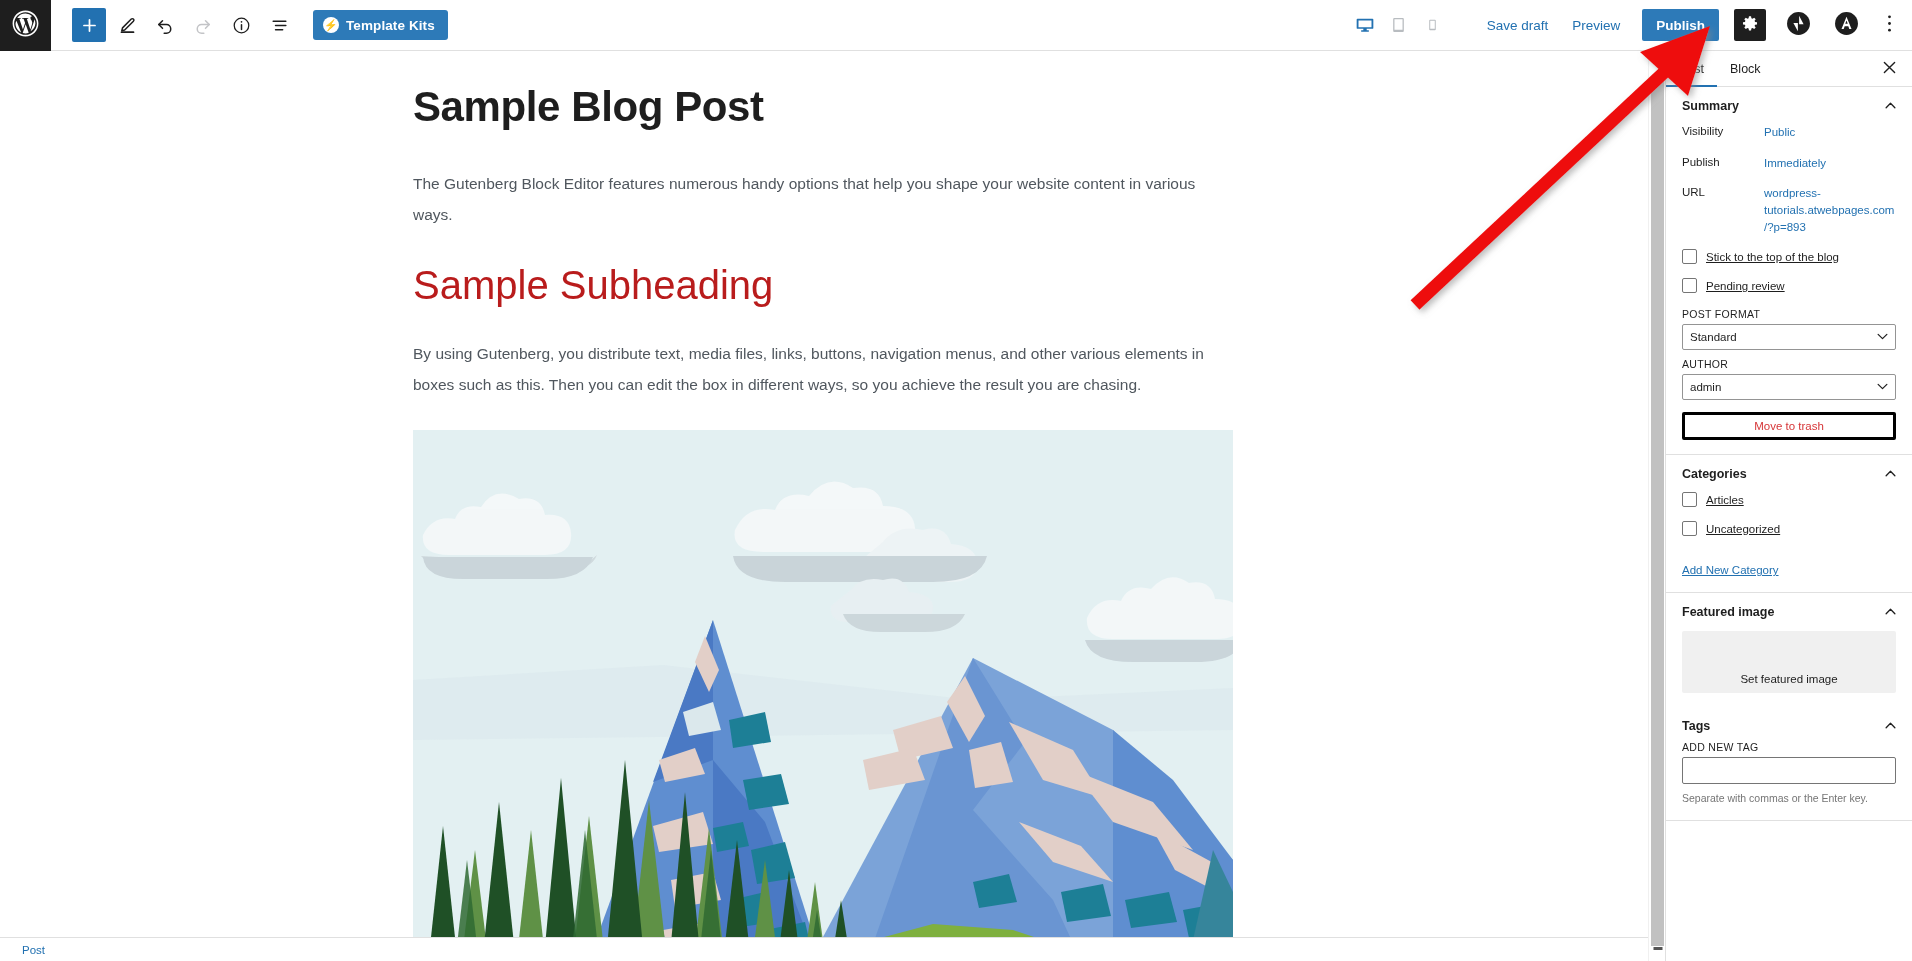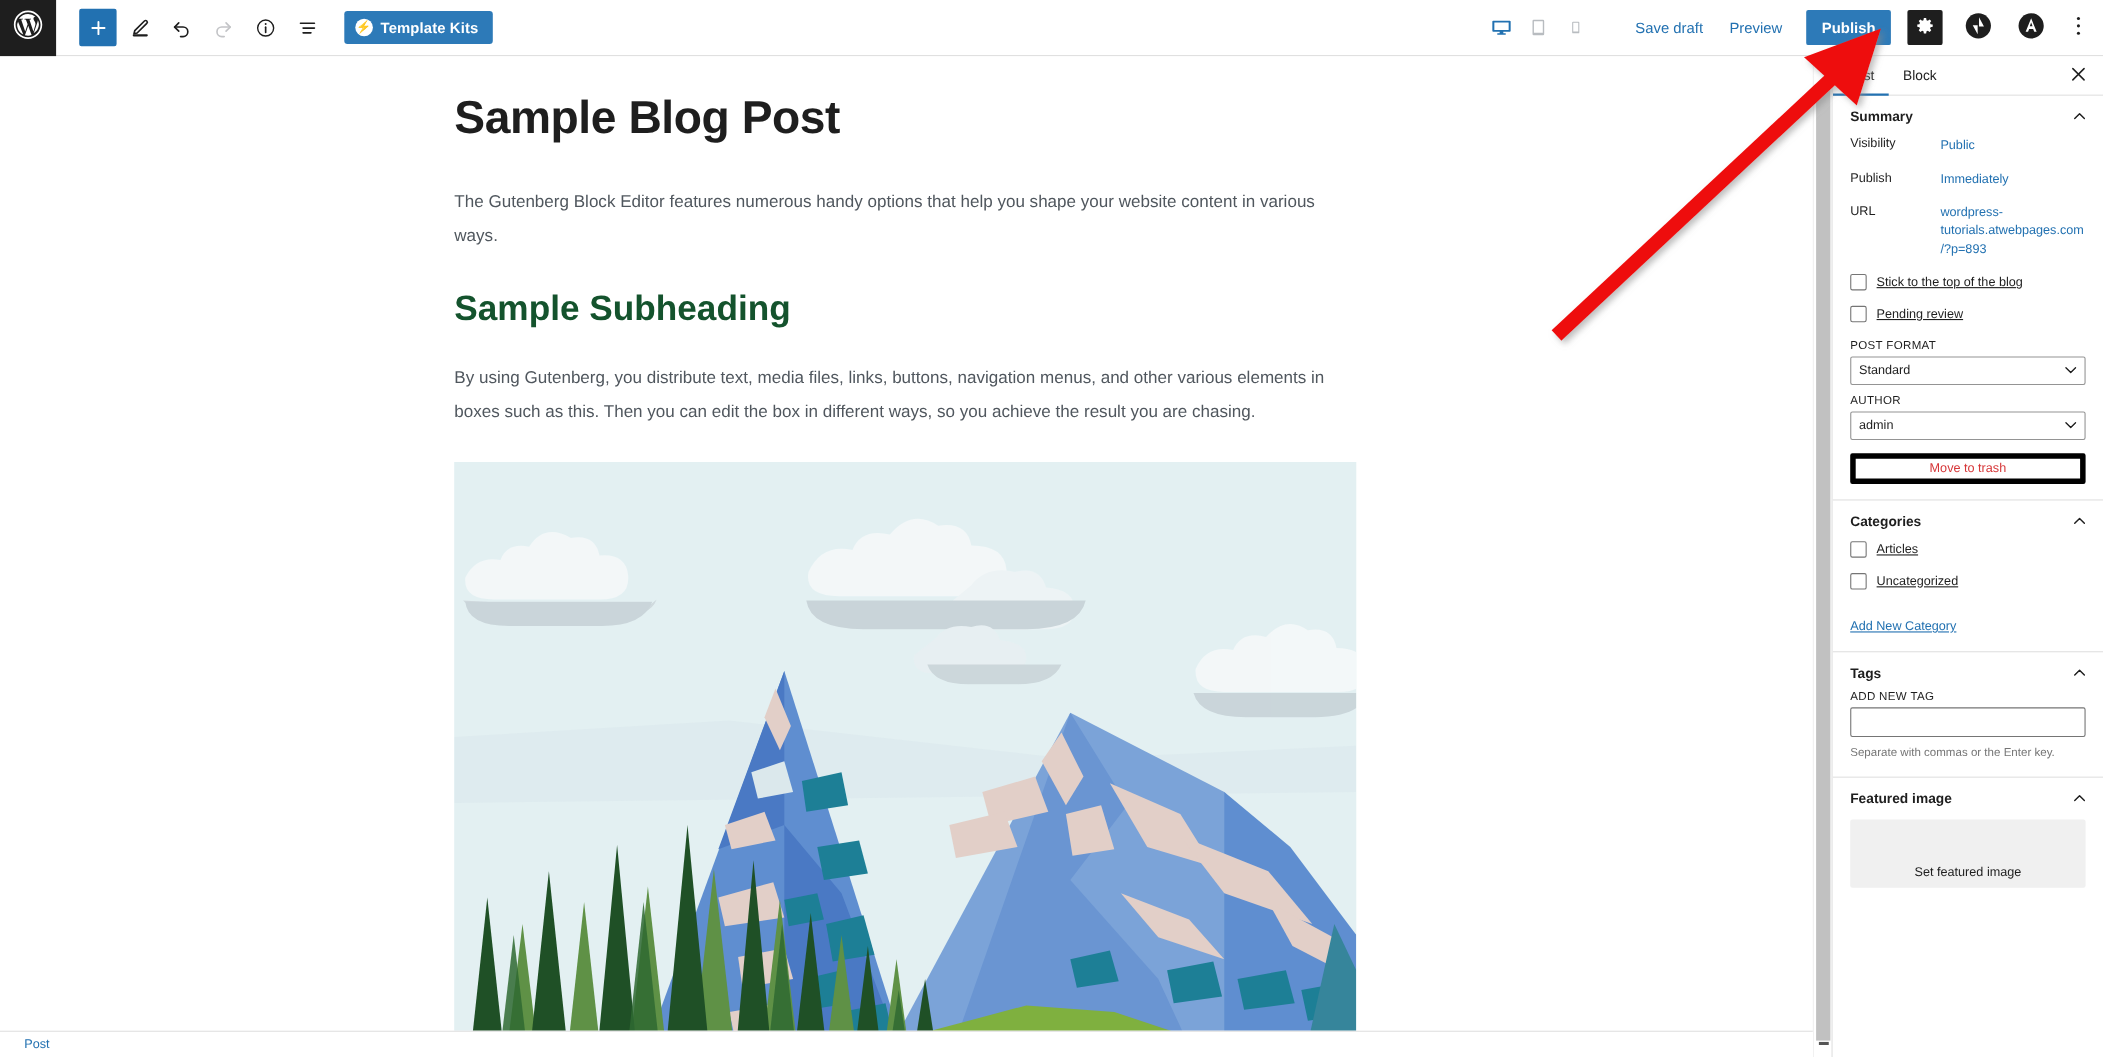--- a/index.html
+++ b/index.html
@@ -121,22 +121,22 @@
     letter-spacing: -.4px;
     margin-bottom: 36px;
     cursor: text;
   }
   .post-para {
     font-size: 15.5px; line-height: 2.0;
     color: #50575e; cursor: text;
     margin-bottom: 30px;
   }
   .post-subhead {
-    font-size: 32px; font-weight: 700;
-    color: #14532d; line-height: 1.25;
+    font-size: 40px; font-weight: 400;
+    color: #b91c1c; line-height: 1.25;
     margin-bottom: 28px; cursor: text;
   }
   .post-image-block {
     width: 820px; height: 600px;
     background: #e3f0f2;
     overflow: hidden; cursor: pointer;
     position: relative;
   }
   .post-image-block svg { display: block; width: 100%; height: 100%; }
 
@@ -235,21 +235,21 @@
     appearance: none; cursor: pointer;
     position: relative;
   }
   .select-wrap { position: relative; }
   .select-chev {
     position: absolute; right: 8px; top: 8px;
     font-size: 9px; color: #1e1e1e; pointer-events: none;
   }
   .trash-btn {
     width: 100%; height: 28px; margin-top: 12px;
-    border: 5px solid #000000; border-radius: 2px;
+    border: 3px solid #000000; border-radius: 2px;
     background: #fff; color: #d63638;
     font-size: 11.5px; cursor: pointer;
     font-family: "Liberation Sans", sans-serif;
   }
   .add-cat-link {
     display: inline-block; margin-top: 21px;
     font-size: 11.5px; color: #2271b1;
     text-decoration: underline; cursor: pointer;
   }
   .tag-input {
@@ -651,44 +651,44 @@
       <span class="cbox"></span>
       <span class="cbox-lbl">Articles</span>
     </div>
     <div class="sb-check-row">
       <span class="cbox"></span>
       <span class="cbox-lbl">Uncategorized</span>
     </div>
     <span class="add-cat-link">Add New Category</span>
   </div>
 
+  <div class="sb-section" style="border-bottom:none;">
+    <div class="sb-sec-head">
+      <span class="sb-sec-title">Featured image</span>
+      <span class="chev">
+        <svg width="11" height="7" viewBox="0 0 12 8" fill="none" stroke="#1e1e1e" stroke-width="1.5" stroke-linecap="round" stroke-linejoin="round">
+            <path d="M1 6.5L6 1.5l5 5"></path>
+          </svg>
+      </span>
+    </div>
+    <div class="featured-box">Set featured image</div>
+  </div>
+
   <div class="sb-section">
     <div class="sb-sec-head">
       <span class="sb-sec-title">Tags</span>
       <span class="chev">
         <svg width="11" height="7" viewBox="0 0 12 8" fill="none" stroke="#1e1e1e" stroke-width="1.5" stroke-linecap="round" stroke-linejoin="round">
             <path d="M1 6.5L6 1.5l5 5"></path>
           </svg>
       </span>
     </div>
     <label class="sb-field-label">ADD NEW TAG</label>
     <input class="tag-input" type="text" value="" style="">
     <div class="tag-help">Separate with commas or the Enter key.</div>
-  </div>
-
-  <div class="sb-section" style="border-bottom:none;">
-    <div class="sb-sec-head">
-      <span class="sb-sec-title">Featured image</span>
-      <span class="chev">
-        <svg width="11" height="7" viewBox="0 0 12 8" fill="none" stroke="#1e1e1e" stroke-width="1.5" stroke-linecap="round" stroke-linejoin="round">
-            <path d="M1 6.5L6 1.5l5 5"></path>
-          </svg>
-      </span>
-    </div>
-    <div class="featured-box">Set featured image</div>
   </div>
 
 </div>
 
 <div class="breadcrumb-bar">
   <span class="bc-item">Post</span>
 </div>
 
 <svg class="annot" viewBox="0 0 1912 961">
   <defs>

